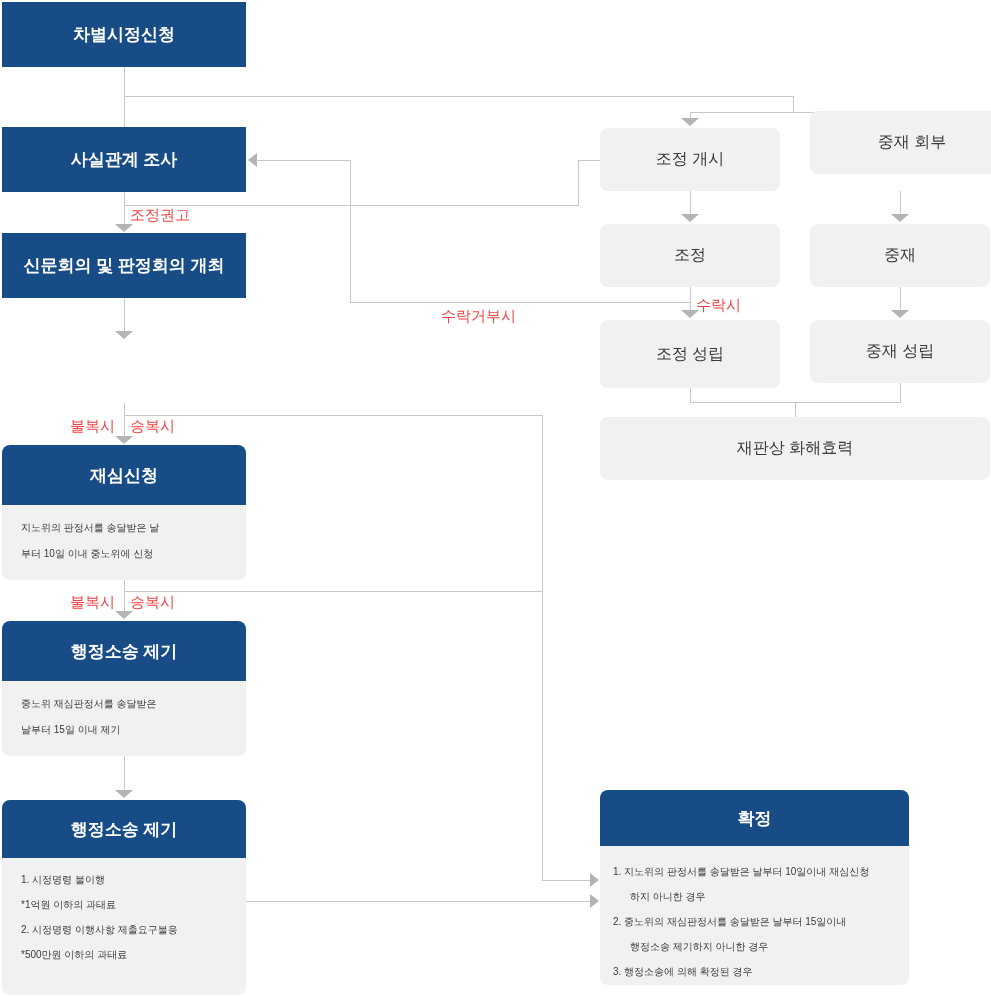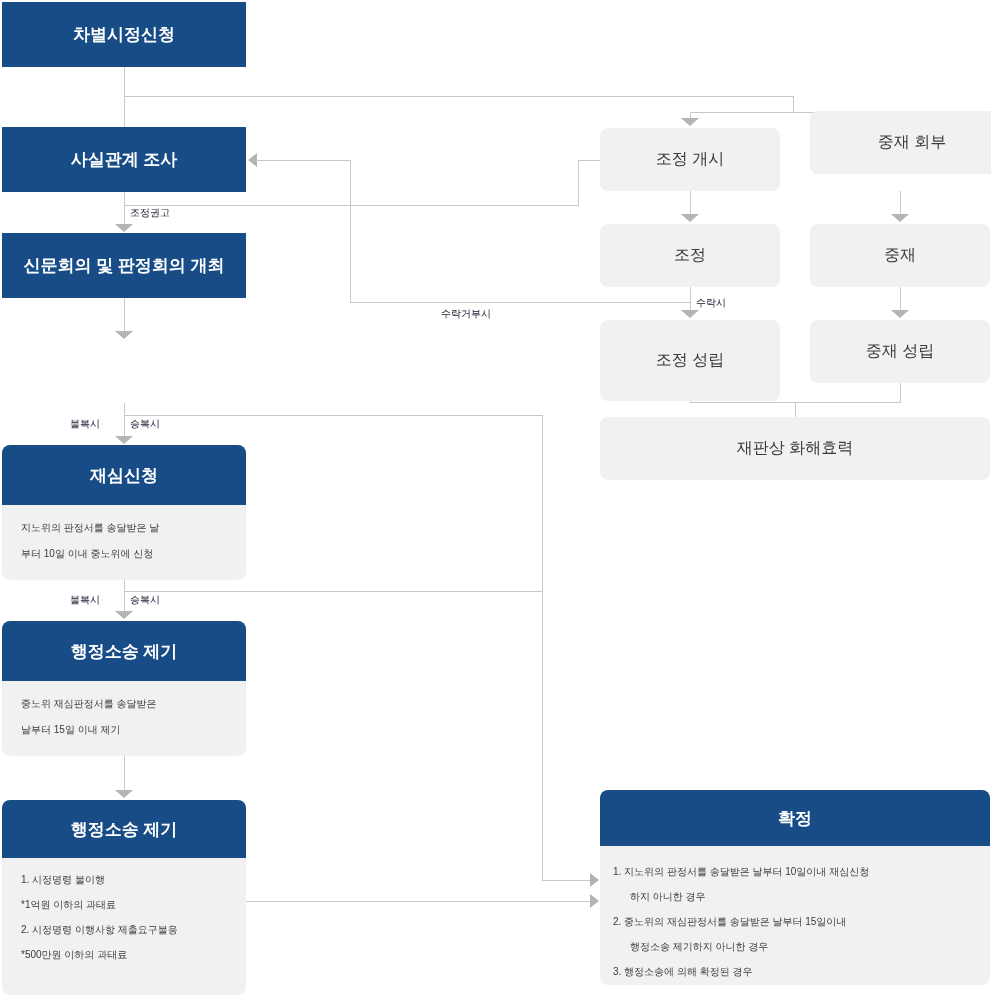--- a/index.html
+++ b/index.html
@@ -24,21 +24,21 @@
   .combo .bd{
     background:#f1f1f2;border-radius:0 0 8px 8px;color:#3a3a3a;font-size:10px;
     text-align:left;box-sizing:border-box;
   }
   .line{position:absolute;background:#c8c8c8;}
   .hline{height:1px;}
   .vline{width:1px;}
   .arr-d{position:absolute;width:0;height:0;border-left:9px solid transparent;border-right:9px solid transparent;border-top:8px solid #b4b4b4;}
   .arr-l{position:absolute;width:0;height:0;border-top:7px solid transparent;border-bottom:7px solid transparent;border-right:9px solid #b4b4b4;}
   .arr-r{position:absolute;width:0;height:0;border-top:7px solid transparent;border-bottom:7px solid transparent;border-left:9px solid #b4b4b4;}
-  .elabel{position:absolute;font-size:10px;color:#0f172a;white-space:nowrap;}
+  .elabel{position:absolute;font-size:15px;color:#ef4444;white-space:nowrap;}
   .elabel.ra{text-align:left;}
   .desc-line{line-height:26px;}
   .bd26{padding:10px 0 0 19px;line-height:26px;}
   .bd25{padding:9px 0 0 19px;line-height:25px;font-size:15.5px;}
   .bdconf{padding:13px 10px 0 13px;line-height:25px;font-size:15.5px;}
   .bdconf .cont{padding-left:17px;}
 </style>
 </head>
 <body>
 
@@ -152,31 +152,31 @@
   </div>
   <div class="graybox" style="left:810px;top:111px;width:204px;height:63px;">
     <div>중재 회부</div>
   </div>
   <div class="graybox" style="left:600px;top:224px;width:180px;height:63px;">
     <div>조정</div>
   </div>
   <div class="graybox" style="left:810px;top:224px;width:180px;height:63px;">
     <div>중재</div>
   </div>
-  <div class="graybox" style="left:600px;top:320px;width:180px;height:81px;">
+  <div class="graybox" style="left:600px;top:320px;width:180px;height:68px;font-family:Liberation Serif, serif;">
     <div>조정 성립</div>
   </div>
   <div class="graybox" style="left:810px;top:320px;width:180px;height:63px;">
     <div>중재 성립</div>
   </div>
   <div class="graybox" style="left:600px;top:417px;width:390px;height:63px;">
     <div>재판상 화해효력</div>
   </div>
 
-  <div class="combo" style="left:600px;top:790px;width:390px;">
+  <div class="combo" style="left:600px;top:790px;width:309px;">
     <div class="hd" style="height:56px;border-radius:8px 8px 0 0;">확정</div>
     <div class="bd bdconf" style="height:139px;">
       <div>1. 지노위의 판정서를 송달받은 날부터 10일이내 재심신청</div>
       <div class="cont">하지 아니한 경우</div>
       <div>2. 중노위의 재심판정서를 송달받은 날부터 15일이내</div>
       <div class="cont">행정소송 제기하지 아니한 경우</div>
       <div>3. 행정소송에 의해 확정된 경우</div>
     </div>
   </div>
 

